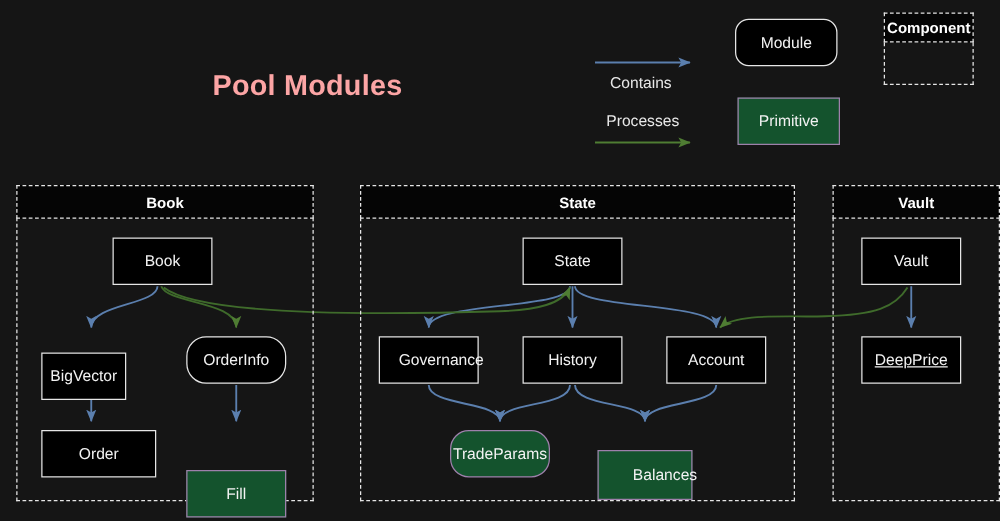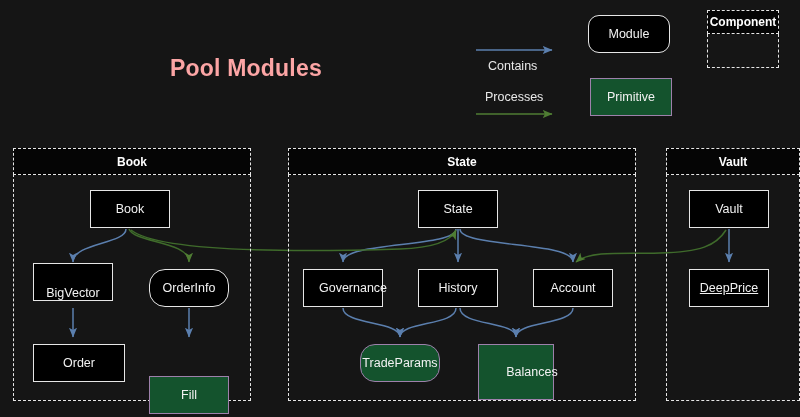--- a/index.html
+++ b/index.html
@@ -148,21 +148,21 @@
   <div class="cluster-title" style="left:288px; top:148px; width:348px; height:27px;">
     <span>State</span>
   </div>
   <div class="cluster-title" style="left:666px; top:148px; width:134px; height:27px;">
     <span>Vault</span>
   </div>
 
   <div class="node" style="left:90px; top:190px; width:80px; height:38px;">
     <span>Book</span>
   </div>
-  <div class="node" style="left:33px; top:263px; width:80px; height:38px;align-items:flex-end;">
+  <div class="node" style="left:33px; top:282px; width:68px; height:38px;">
     <span>BigVector</span>
   </div>
   <div class="node" style="left:149px; top:269px; width:80px; height:38px;border-radius:16px;">
     <span>OrderInfo</span>
   </div>
   <div class="node" style="left:33px; top:344px; width:92px; height:38px;">
     <span>Order</span>
   </div>
   <div class="node primitive" style="left:149px; top:344px; width:80px; height:38px;margin-top:32px;">
     <span>Fill</span>
@@ -176,21 +176,21 @@
   </div>
   <div class="node" style="left:418px; top:269px; width:80px; height:38px;">
     <span>History</span>
   </div>
   <div class="node" style="left:533px; top:269px; width:80px; height:38px;">
     <span>Account</span>
   </div>
   <div class="node primitive" style="left:360px; top:344px; width:80px; height:38px;border-radius:15px;">
     <span>TradeParams</span>
   </div>
-  <div class="node primitive" style="left:478px; top:344px; width:76px; height:56px;padding-left:32px;">
+  <div class="node primitive" style="left:478px; top:360px; width:76px; height:40px;padding-left:32px;">
     <span>Balances</span>
   </div>
 
   <div class="node" style="left:689px; top:190px; width:80px; height:38px;">
     <span>Vault</span>
   </div>
   <div class="node" style="left:689px; top:269px; width:80px; height:38px;text-decoration:underline;">
     <span>DeepPrice</span>
   </div>
 

